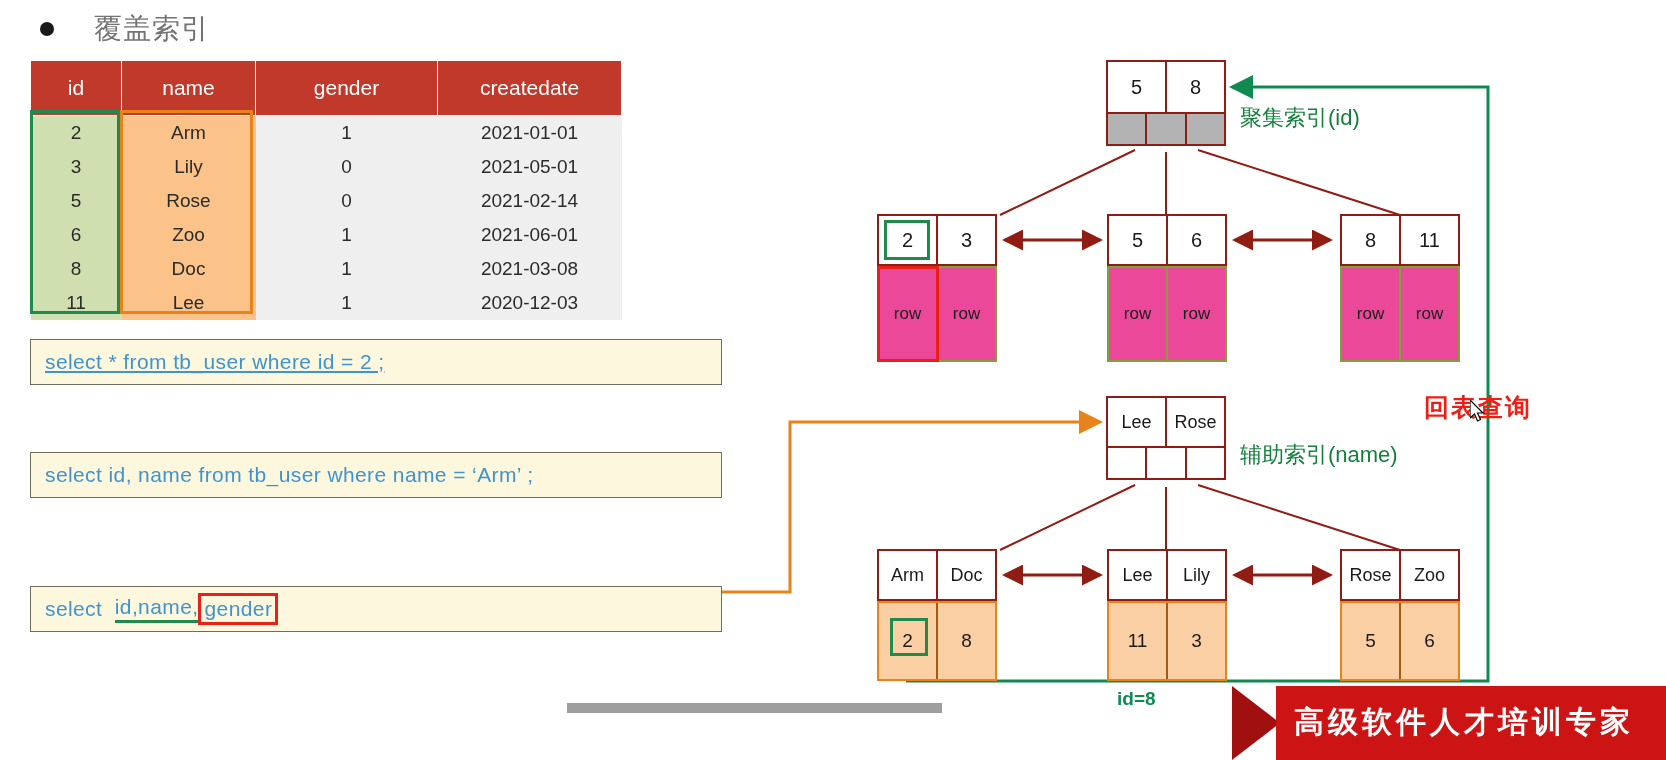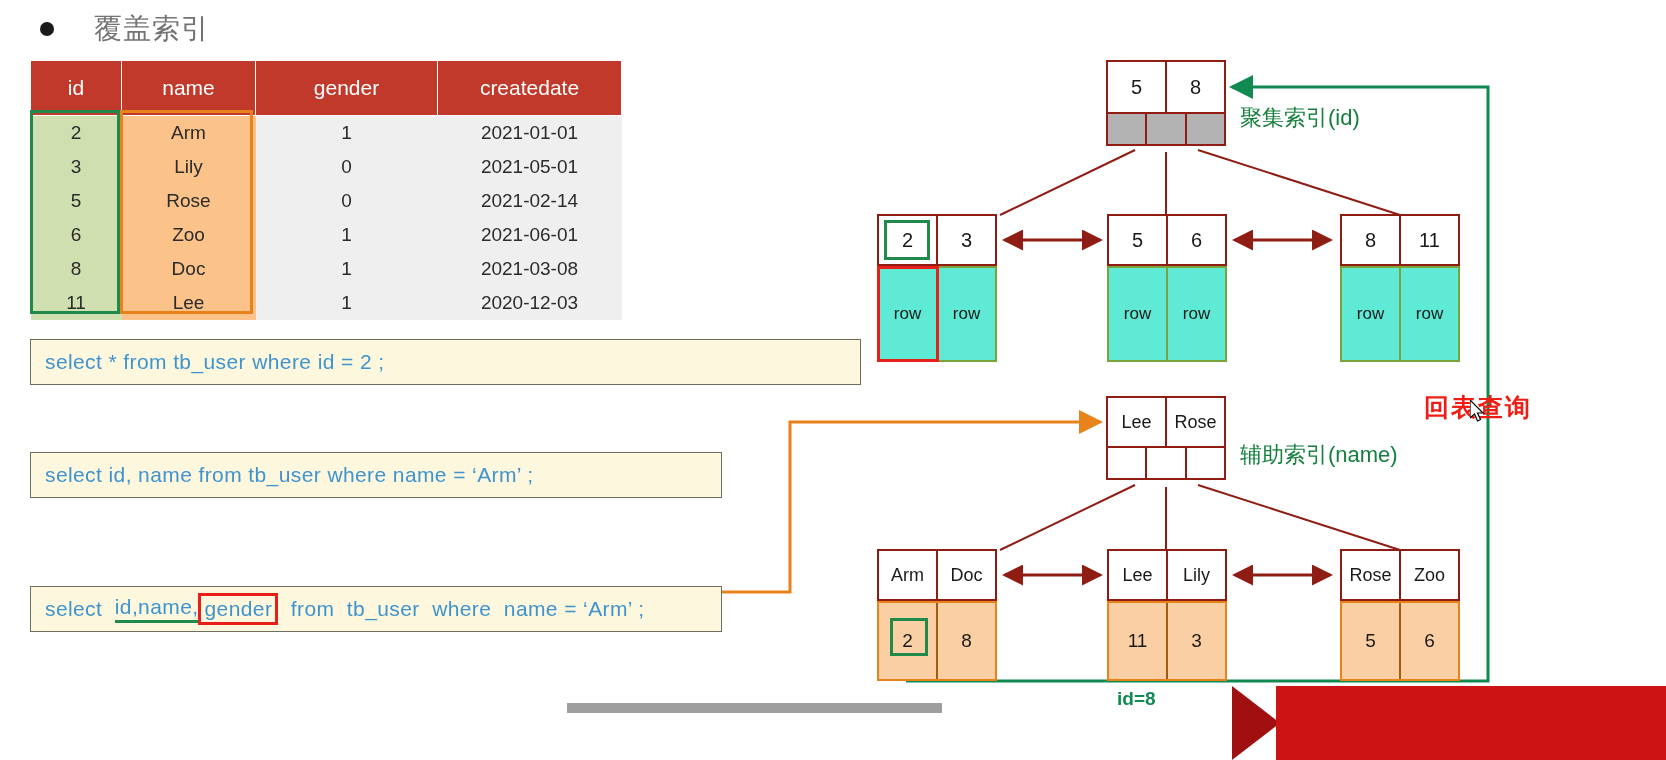--- a/index.html
+++ b/index.html
@@ -29,21 +29,21 @@
   .w-id{width:90px;}.w-name{width:133px;text-align:center;}.w-gender{width:181px;}.w-date{width:183px;}
   #id-col-outline{left:30px;top:110px;width:90px;height:204px;border:3px solid #1f8a4c;box-sizing:border-box;}
   #name-col-outline{left:120px;top:110px;width:133px;height:204px;border:3px solid #e8821a;box-sizing:border-box;}
 
   
   .sql-box{
     background:#fdf8dd;border:1px solid #6e6e5e;box-sizing:border-box;
     display:flex;align-items:center;padding-left:14px;
     font-size:21px;color:#3f93cf;letter-spacing:.4px;
   }
-  #sql-1{left:30px;top:339px;width:831px;height:46px;}
+  #sql-1{left:30px;top:339px;width:692px;height:46px;text-decoration:underline;}
   #sql-2{left:30px;top:452px;width:692px;height:46px;}
   #sql-3{left:30px;top:570px;width:692px;height:46px;margin-top:16px;}
   .sql-underline-green{border-bottom:3px solid #1f8a4c;padding-bottom:1px;}
   #gender-token{border:3px solid #e8201a;box-sizing:border-box;padding:1px 3px;color:#3f93cf;}
 
   
   .node{border:2px solid #8f1d14;box-sizing:border-box;display:flex;}
   .node .cell{
     flex:1;display:flex;align-items:center;justify-content:center;
     font-size:20px;color:#1a1a1a;background:#ffffff;
@@ -51,21 +51,21 @@
   .node .cell + .cell{border-left:2px solid #8f1d14;}
   .ptrrow{border:2px solid #8f1d14;border-top:none;box-sizing:border-box;display:flex;background:#b3b3b3;}
   .ptrrow .pcell{flex:1;}
   .ptrrow .pcell + .pcell{border-left:2px solid #8f1d14;}
 
   .datarow{box-sizing:border-box;display:flex;}
   .datarow .dcell{
     flex:1;display:flex;align-items:center;justify-content:center;
     font-size:17px;color:#1a1a1a;
   }
-  .green-data{background:#5eead4;border:2px solid #7aa33b;}
+  .green-data{background:#ec4899;border:2px solid #7aa33b;}
   .green-data .dcell + .dcell{border-left:2px solid #7aa33b;}
   .orange-data{background:#fbcfa4;border:2px solid #e8821a;}
   .orange-data .dcell + .dcell{border-left:2px solid #a35a13;}
 
   
   .hl-green{border:3px solid #1f8a4c;box-sizing:border-box;}
   .hl-red{border:3px solid #e8201a;box-sizing:border-box;}
 
   
   .cn-label{font-size:22px;color:#15803d;}
@@ -148,21 +148,20 @@
 </div>
 
 <div class="abs sql-box" id="sql-2">
   <span>select  id, name  from  tb_user  where  name = ‘Arm’ ;</span>
 </div>
 
 <div class="abs sql-box" id="sql-3">
   <span style="white-space:pre">select  </span>
     <span class="sql-underline-green">id,name,</span>
     <span id="gender-token">gender</span>
-    <span style="white-space:pre">  from  tb_user  where  name = ‘Arm’ ;</span>
 </div>
 
 <svg class="abs" style="left:0;top:0;width:1666px;height:760px;pointer-events:none;" viewBox="0 0 1666 760">
   <defs>
     <marker id="arrDR" markerWidth="7" markerHeight="7" refX="6" refY="3.5" orient="auto">
       <polygon points="0 0, 7 3.5, 0 7" fill="#8f1d14"></polygon>
     </marker>
     <marker id="arrDRb" markerWidth="7" markerHeight="7" refX="1" refY="3.5" orient="auto">
       <polygon points="7 0, 0 3.5, 7 7" fill="#8f1d14"></polygon>
     </marker>
@@ -276,13 +275,14 @@
 <div class="abs" id="label-id2" style="left:1117px;top:688px;">id=8</div>
 
 <svg class="abs" id="mouse-cursor" viewBox="0 0 16 24">
   <polygon points="0,0 0,18 4.5,14 7.5,21 10.5,19.5 7.5,13 13,13" fill="#ffffff" stroke="#000000" stroke-width="1.2"></polygon>
 </svg>
 
 <div class="abs" id="progress-bar"></div>
 <div class="abs" id="red-banner">
   <div class="wedge"></div>
   <div class="bar"></div>
+  <div class="btext">高级软件人才培训专家</div>
 </div>
 
 </body></html>

